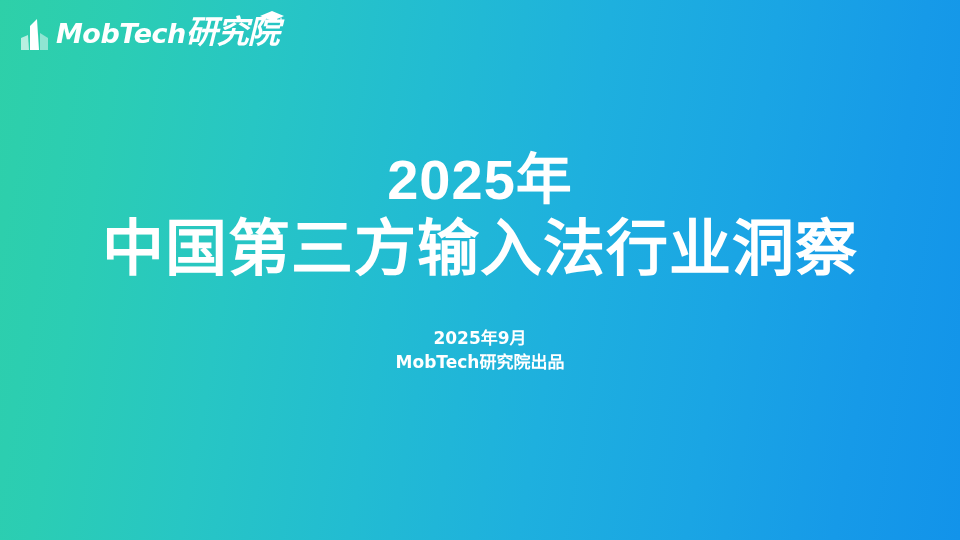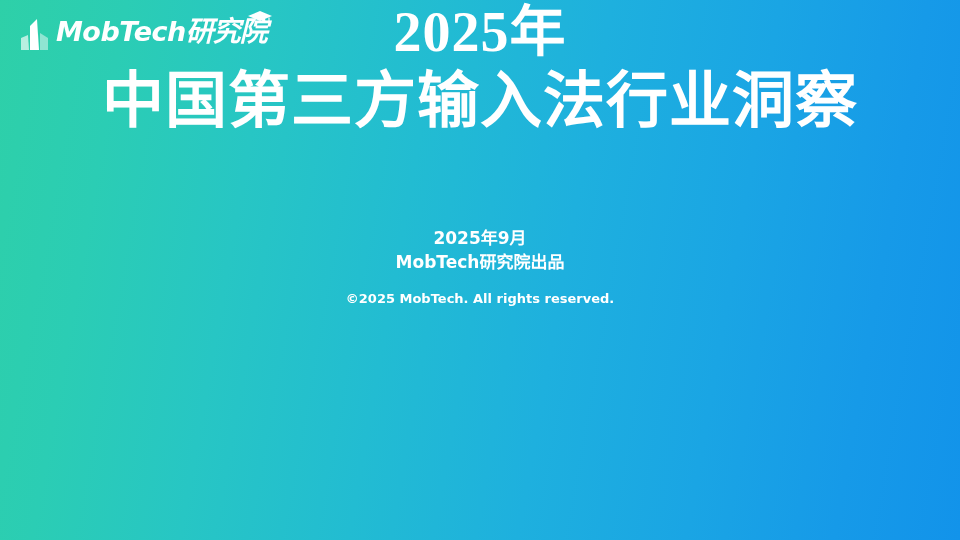--- a/index.html
+++ b/index.html
@@ -57,21 +57,21 @@
     font-weight: bold;
     font-style: italic;
     font-size: 27px;
     line-height: 40px;
     color: #ffffff;
     letter-spacing: -0.5px;
     white-space: nowrap;
   }
   .logo-text .cn {
     font-style: italic;
-    font-size: 28px;
+    font-size: 32px;
     letter-spacing: -1px;
   }
   #grad-cap {
     position: absolute;
     right: -6px;
     top: -2px;
     width: 26px;
     height: 16px;
   }
 
@@ -82,41 +82,42 @@
     top: 0;
     width: 960px;
     height: 540px;
     display: flex;
     flex-direction: column;
     align-items: center;
     justify-content: flex-start;
   }
 
   #title-line-1 {
-    font-family: Liberation Serif, serif;
+    margin-top: 148px;
+    font-family: Liberation Sans, sans-serif;
     font-weight: bold;
     font-size: 56px;
     line-height: 64px;
     color: #ffffff;
     letter-spacing: 1px;
     white-space: nowrap;
   }
 
   #title-line-2 {
     font-family: "DejaVu Sans", "Liberation Sans", sans-serif;
     font-weight: bold;
     font-size: 62px;
     line-height: 74px;
     color: #ffffff;
     letter-spacing: 1px;
     white-space: nowrap;
   }
 
   #date-line {
-    margin-top: 88px;
+    margin-top: 40px;
     font-family: "DejaVu Sans", "Liberation Sans", sans-serif;
     font-weight: bold;
     font-size: 17px;
     line-height: 24px;
     color: #ffffff;
     white-space: nowrap;
   }
 
   #producer-line {
     font-family: "DejaVu Sans", "Liberation Sans", sans-serif;
@@ -163,17 +164,16 @@
   <div id="center">
 
     <div id="title-line-1">2025年</div>
 
     <div id="title-line-2">中国第三方输入法行业洞察</div>
 
     <div id="date-line">2025年9月</div>
 
     <div id="producer-line">MobTech研究院出品</div>
 
-    <div id="copyright-line">©2025 MobTech. All rights reserved.</div>
 
   </div>
 
 </div>
 
 </body></html>

